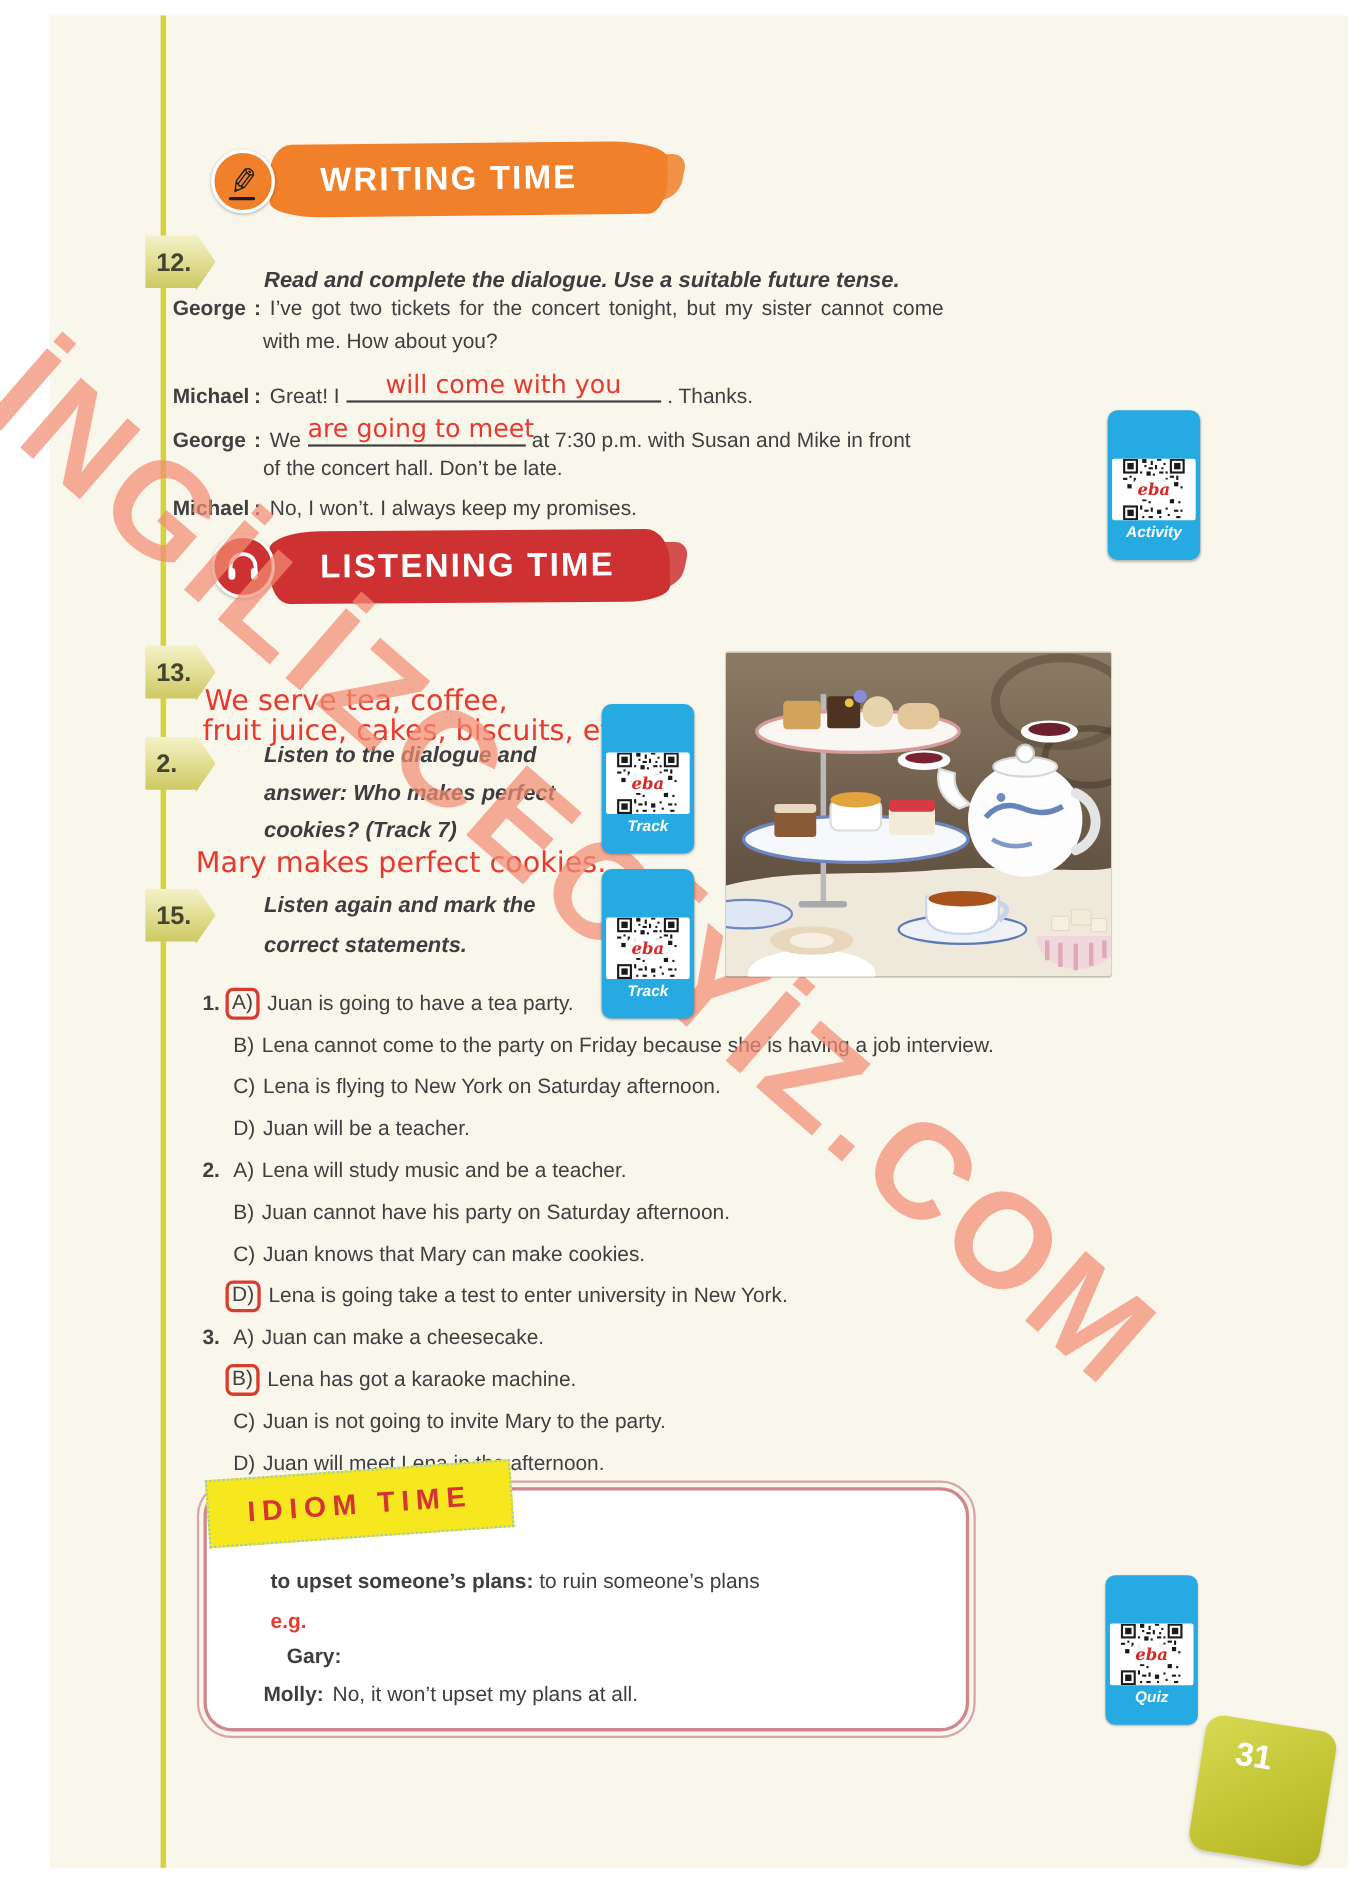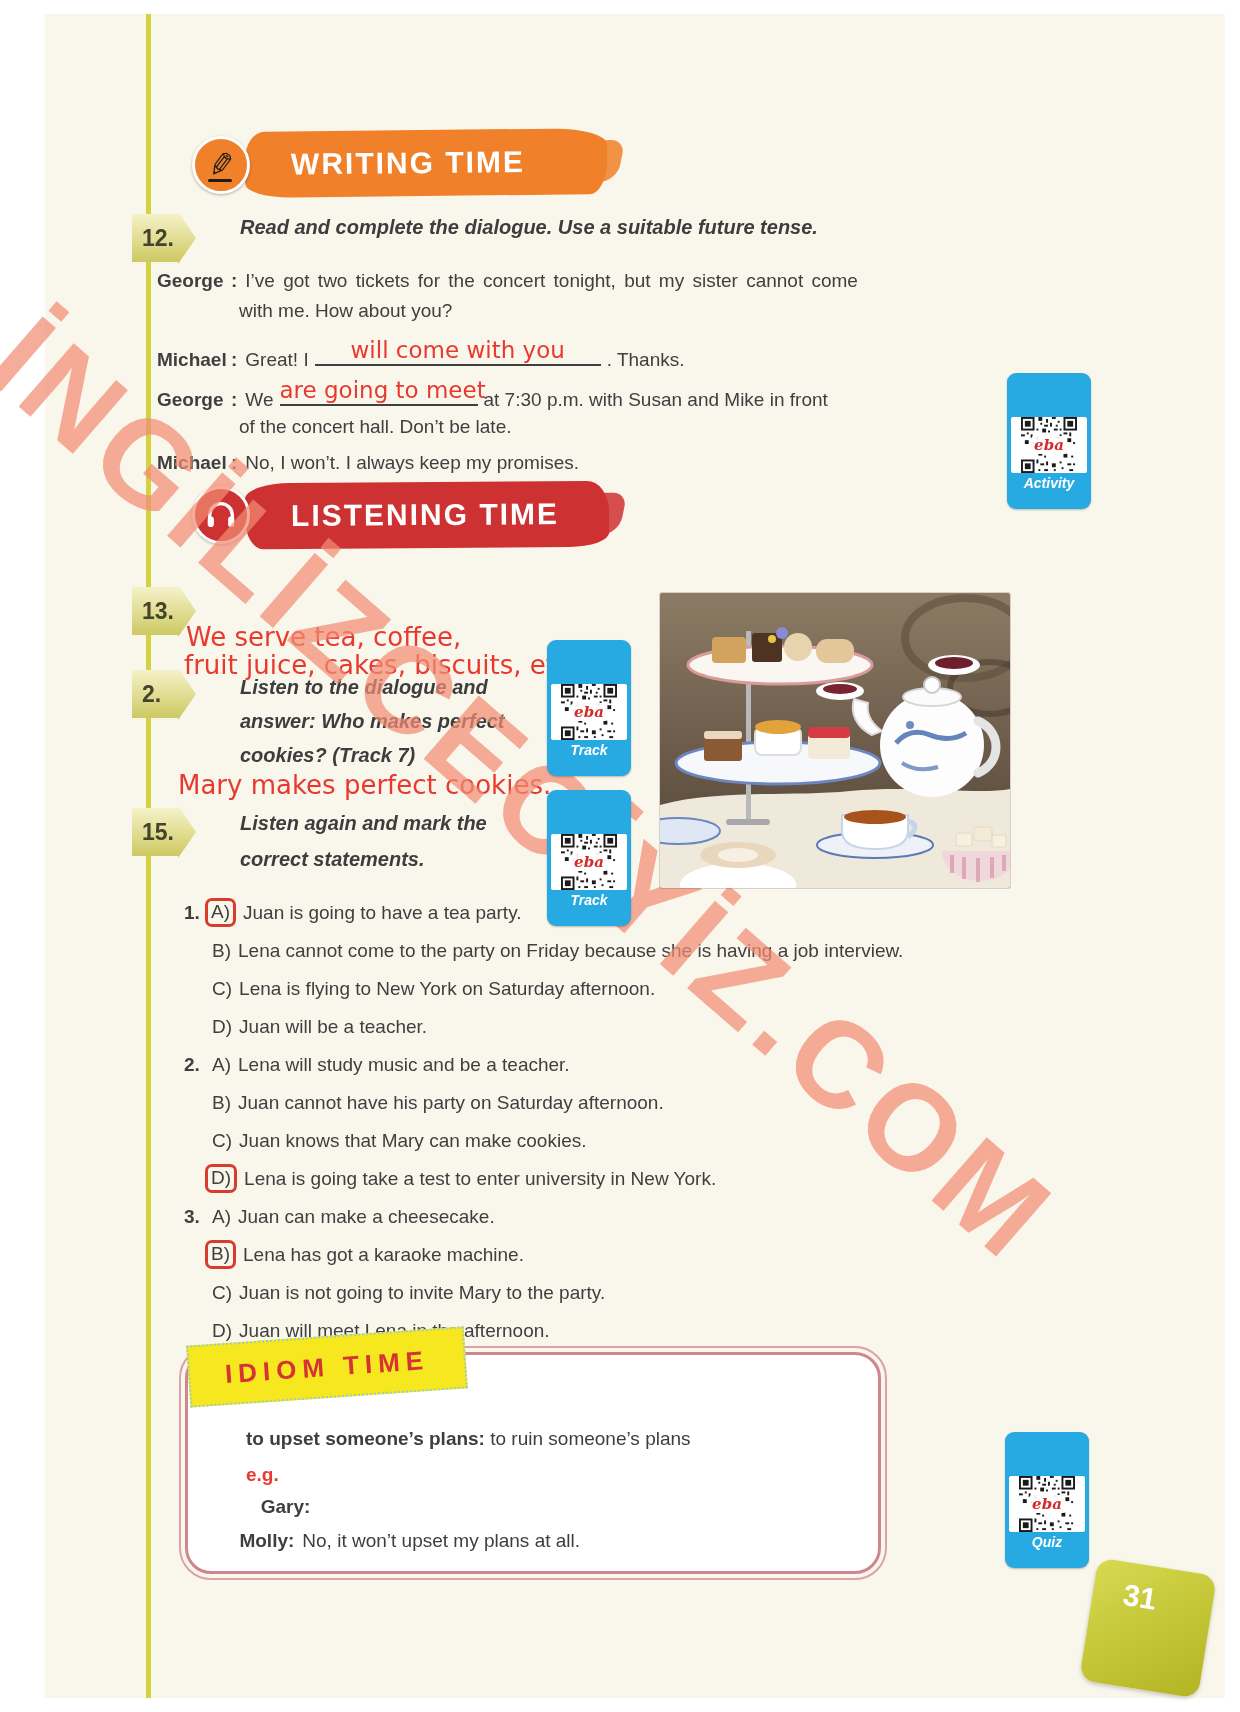--- a/index.html
+++ b/index.html
@@ -163,21 +163,21 @@
     <span class="pencil-glyph">✎</span>
     <span class="pencil-bar"></span>
   </div>
   <div class="banner banner-writing">
     <span>WRITING TIME</span>
   </div>
 
   <div class="badge" style="top:212px">
     <span>12.</span>
   </div>
-  <div class="instr" style="left:240px;top:216px">Read and complete the dialogue. Use a suitable future tense.</div>
+  <div class="instr" style="left:240px;top:244px">Read and complete the dialogue. Use a suitable future tense.</div>
 
   <div class="dline" style="left:157px;top:270px">
     <span class="dname">George</span>
     <span class="dcolon">:</span>
     <span style="word-spacing:3px">I’ve got two tickets for the concert tonight, but my sister cannot come</span>
   </div>
   <div class="dline" style="left:239px;top:300px">
     <span>with me. How about you?</span>
   </div>
 

